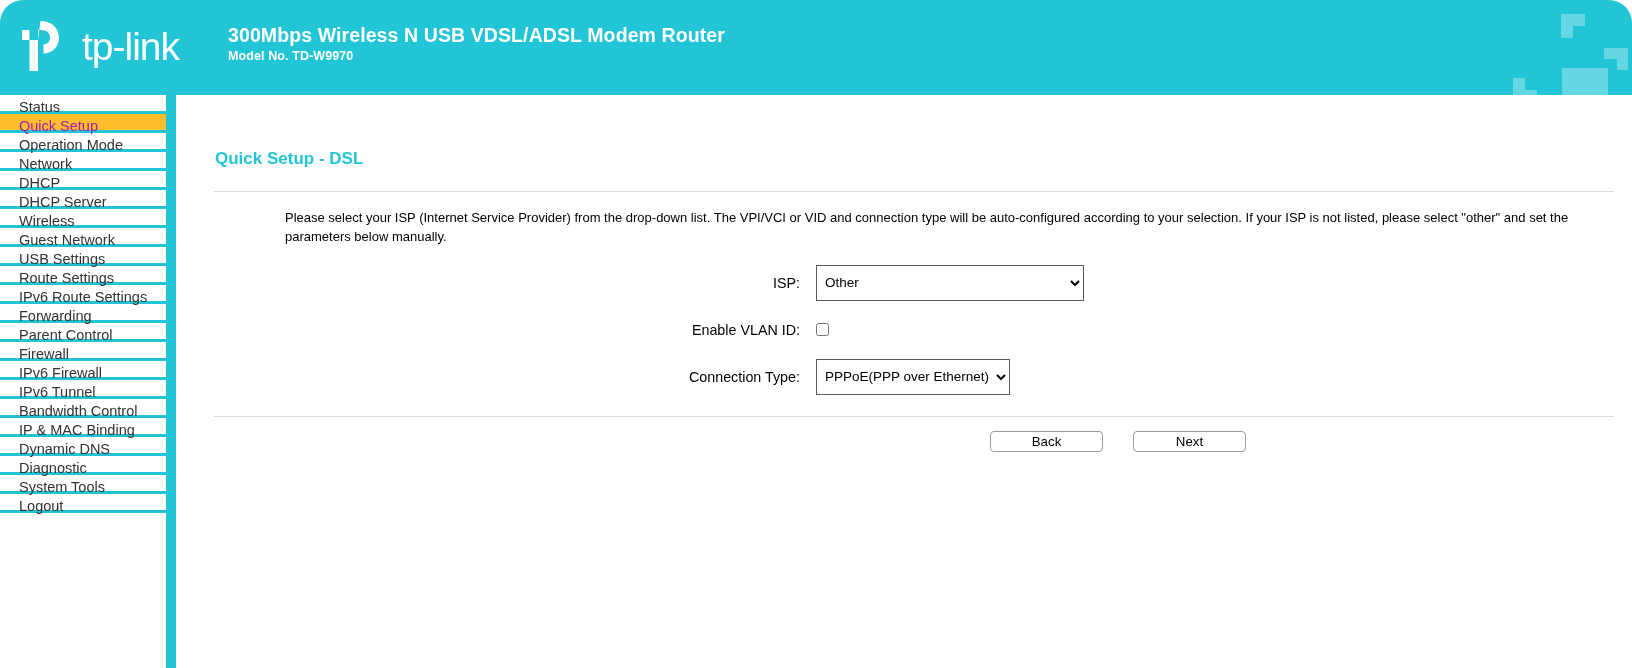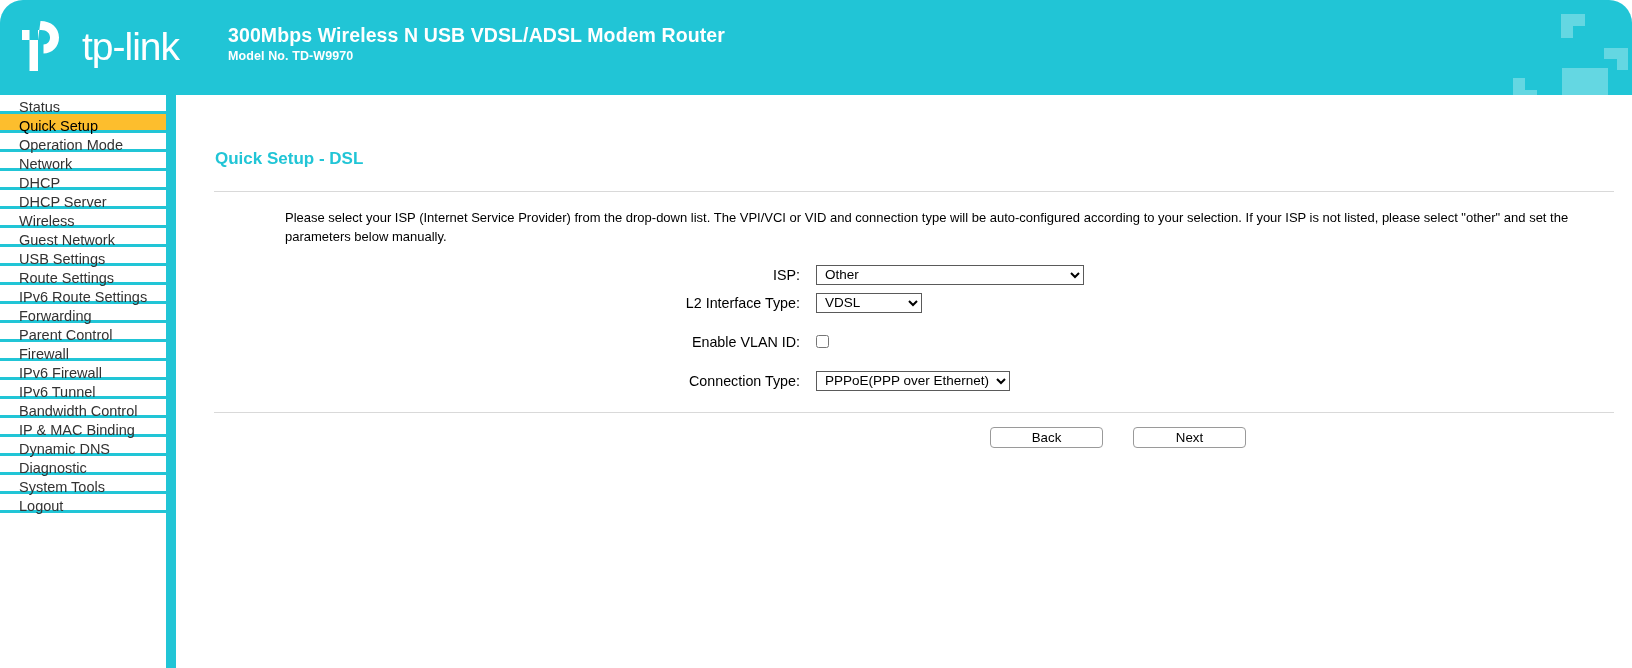--- a/index.html
+++ b/index.html
@@ -84,21 +84,21 @@
     padding-left: 19px;
     font-size: 14.5px;
     color: #333333;
     background: #ffffff;
     border-bottom: 3px solid #21c5d6;
     white-space: nowrap;
     cursor: pointer;
   }
   .menu-item.active {
     background: #fdbe2d;
-    color: #000000;
+    color: #a21caf;
   }
 
   
   .content {
     flex: 1 1 auto;
     position: relative;
     background: #ffffff;
     padding-left: 38px;
     padding-right: 10px;
   }
@@ -138,21 +138,21 @@
     color: #000000;
     white-space: nowrap;
   }
   select.field {
     font-family: "Liberation Sans", sans-serif;
     font-size: 13.5px;
     color: #000000;
     background: #ffffff;
     border: 1px solid #5a5a5a;
     border-radius: 0;
-    height: 20px;
+    height: 36px;
     padding: 0 2px 0 4px;
     line-height: 18px;
   }
   select.isp-field { width: 268px; }
   select.l2-field { width: 106px; }
   select.conn-field { width: 194px; }
   input.checkbox {
     width: 13px;
     height: 13px;
     margin: 0;
@@ -251,26 +251,20 @@
 
       <div class="form-area">
 
         <div class="form-row">
           <div class="form-label">ISP:</div>
           <select class="field isp-field">
             <option>Other</option>
           </select>
         </div>
 
-        <div class="form-row">
-          <div class="form-label">L2 Interface Type:</div>
-          <select class="field l2-field">
-            <option>VDSL</option>
-          </select>
-        </div>
 
         <div class="form-row gap-top">
           <div class="form-label">Enable VLAN ID:</div>
           <input class="checkbox" type="checkbox" style="">
         </div>
 
         <div class="form-row gap-top">
           <div class="form-label">Connection Type:</div>
           <select class="field conn-field">
             <option>PPPoE(PPP over Ethernet)</option>

